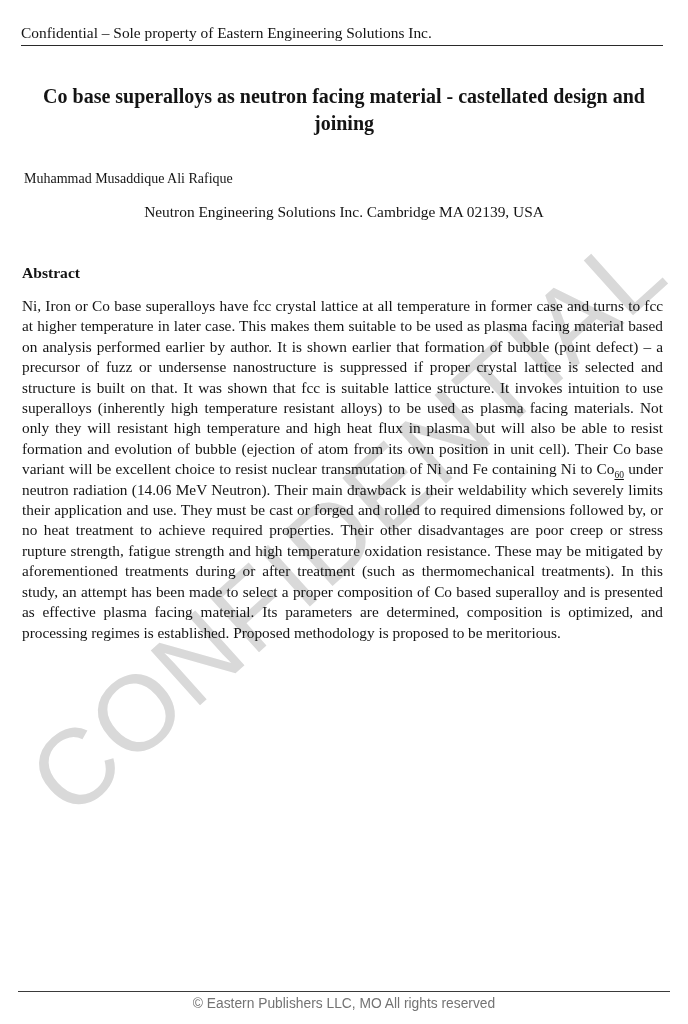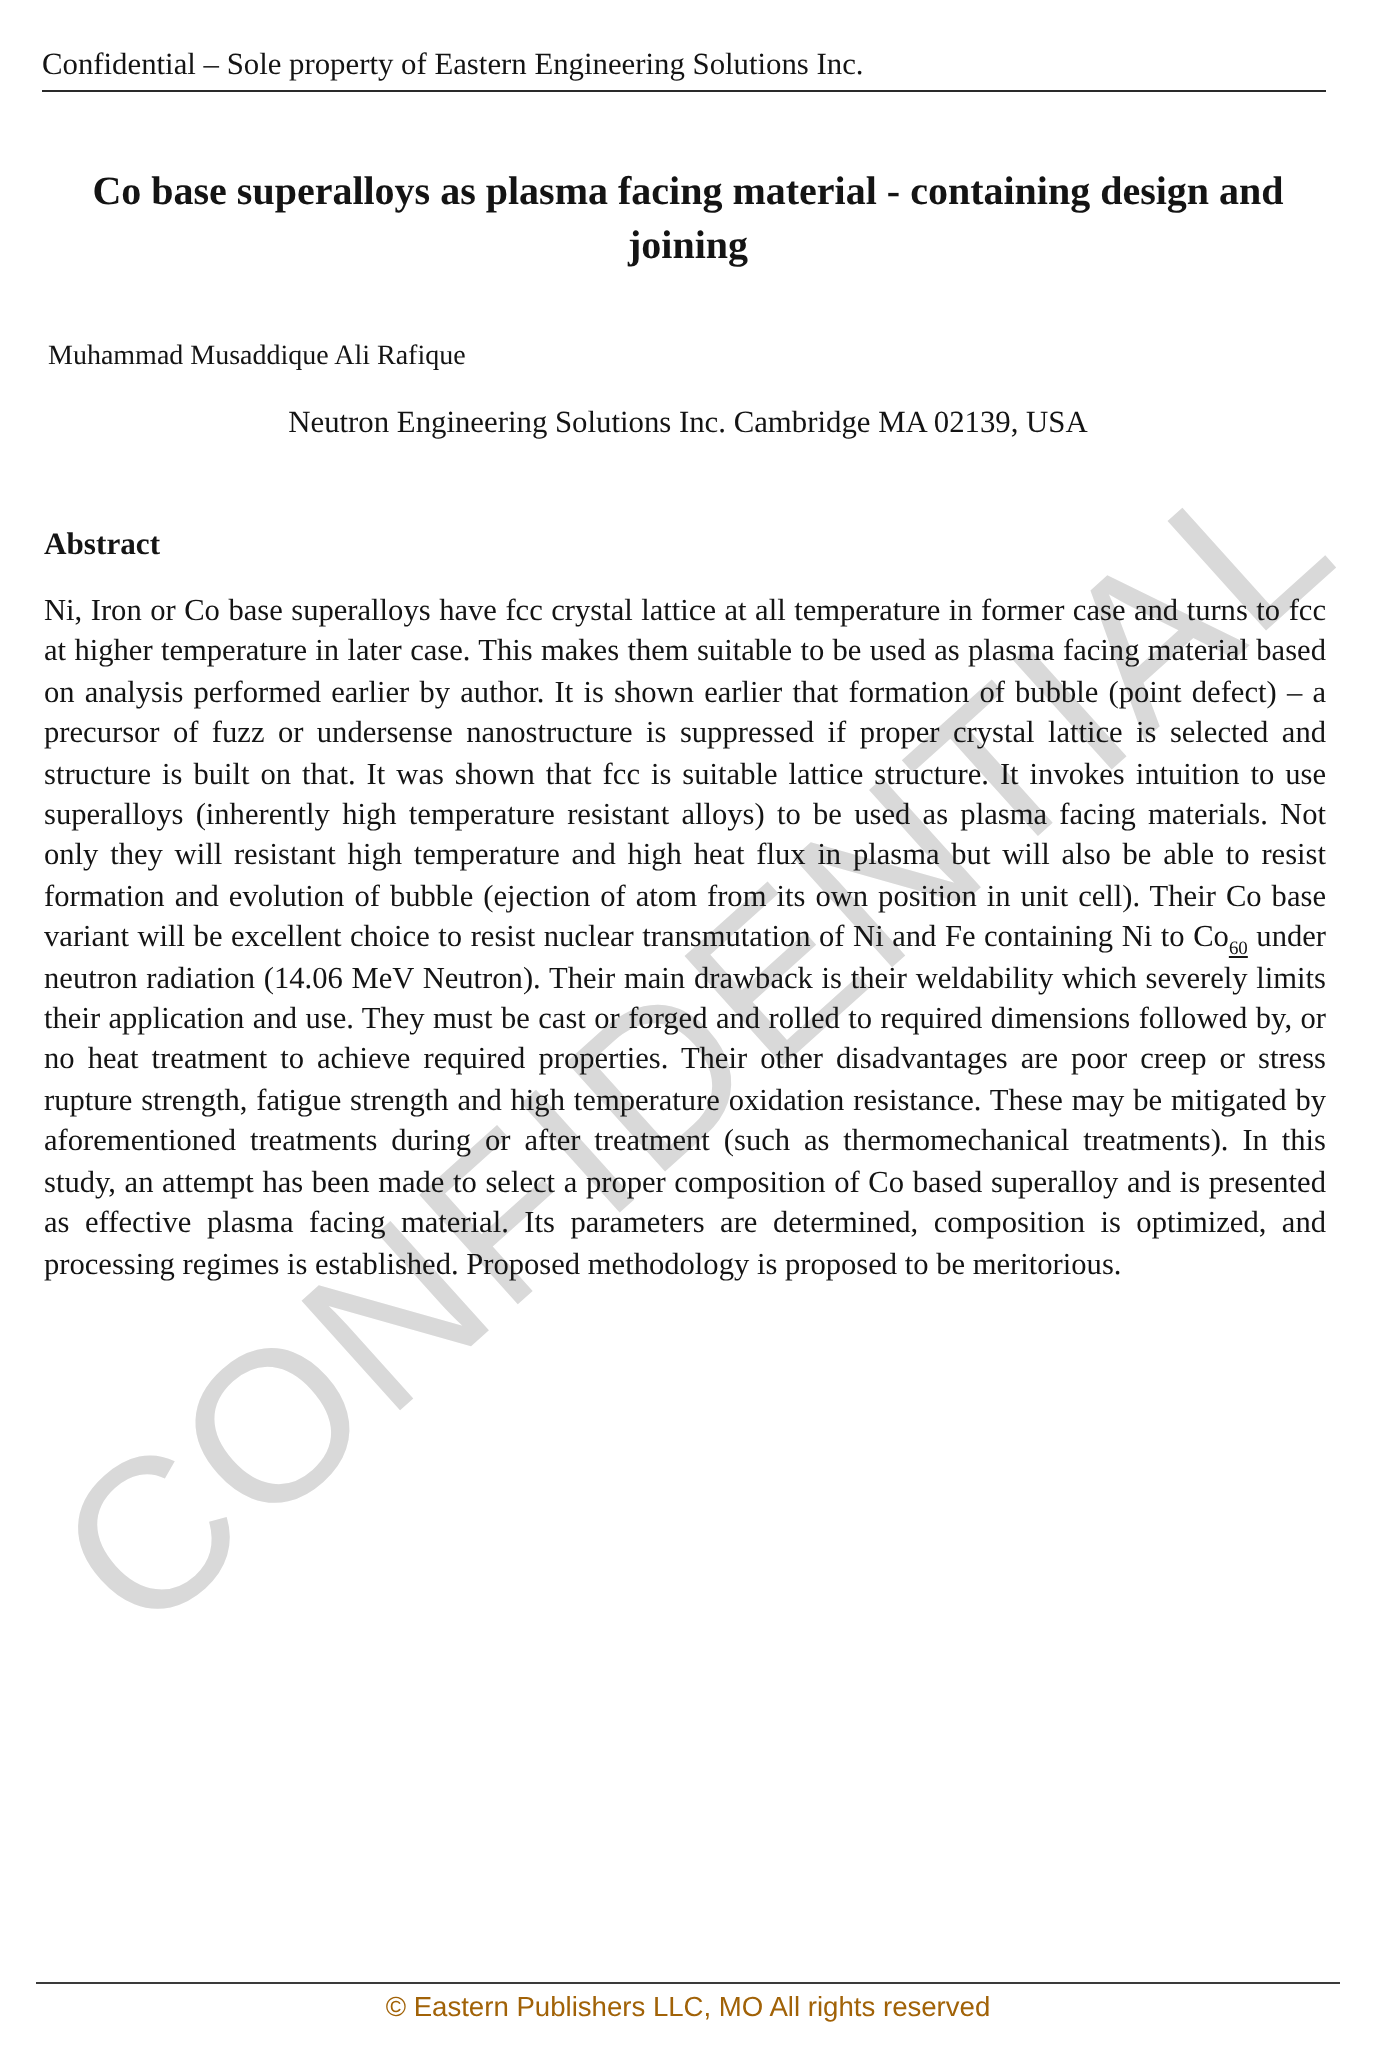--- a/index.html
+++ b/index.html
@@ -100,37 +100,37 @@
   .footer {
     position: absolute;
     top: 991px;
     left: 18px;
     width: 652px;
     border-top: 1.8px solid #3a3a3a;
     padding-top: 4px;
     text-align: center;
     font-family: "Liberation Sans", "DejaVu Sans", sans-serif;
     font-size: 13.8px;
-    color: #a16207;
+    color: #737373;
   }
 </style>
 </head>
 <body>
 
 <div class="page">
 
   <div class="watermark" style="color: rgb(217, 217, 217);">CONFIDENTIAL</div>
 
   <div class="content-layer">
 
     <div class="header">
       <span>Confidential – Sole property of Eastern Engineering Solutions Inc.</span>
     </div>
 
-    <h1 class="title">Co base superalloys as plasma facing material - containing design and joining</h1>
+    <h1 class="title">Co base superalloys as neutron facing material - castellated design and joining</h1>
 
     <div class="author">Muhammad Musaddique Ali Rafique</div>
 
     <div class="affiliation">Neutron Engineering Solutions Inc. Cambridge MA 02139, USA</div>
 
     <h2 class="abstract-heading">Abstract</h2>
 
     <p class="abstract-body"><span>Ni, Iron or Co base superalloys have fcc crystal lattice at all temperature in former case and turns to fcc at higher temperature in later case. This makes them suitable to be used as plasma facing material based on analysis performed earlier by author. It is shown earlier that formation of bubble (point defect) – a precursor of fuzz or undersense nanostructure is suppressed if proper crystal lattice is selected and structure is built on that. It was shown that fcc is suitable lattice structure. It invokes intuition to use superalloys (inherently high temperature resistant alloys) to be used as plasma facing materials. Not only they will resistant high temperature and high heat flux in plasma but will also be able to resist formation and evolution of bubble (ejection of atom from its own position in unit cell). Their Co base variant will be excellent choice to resist nuclear transmutation of Ni and Fe containing Ni to Co</span><sub>60</sub><span> under neutron radiation (14.06 MeV Neutron). Their main drawback is their weldability which severely limits their application and use. They must be cast or forged and rolled to required dimensions followed by, or no heat treatment to achieve required properties. Their other disadvantages are poor creep or stress rupture strength, fatigue strength and high temperature oxidation resistance. These may be mitigated by aforementioned treatments during or after treatment (such as thermomechanical treatments). In this study, an attempt has been made to select a proper composition of Co based superalloy and is presented as effective plasma facing material. Its parameters are determined, composition is optimized, and processing regimes is established. Proposed methodology is proposed to be meritorious.</span></p>
 
     <div class="footer">

